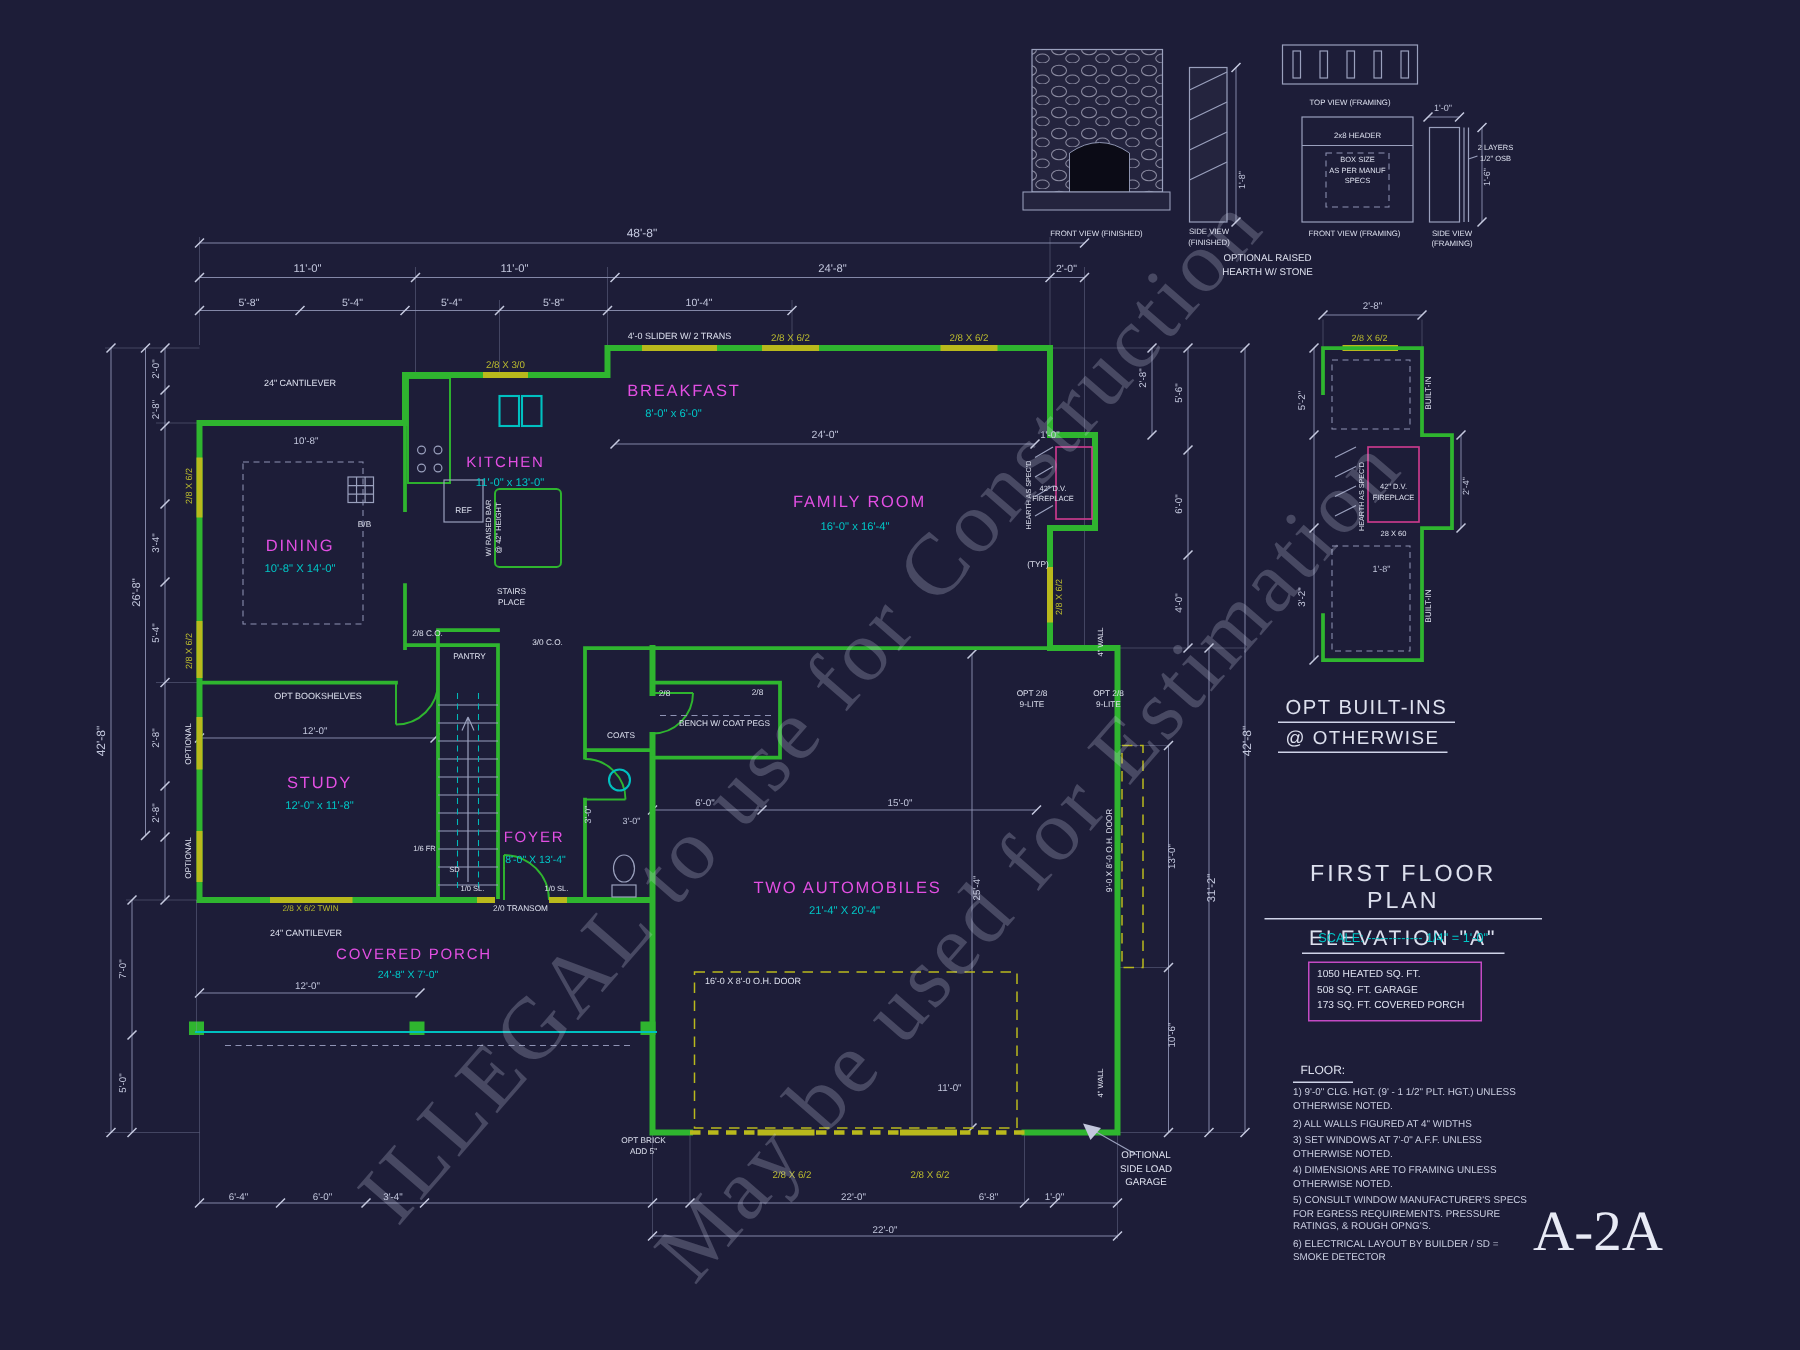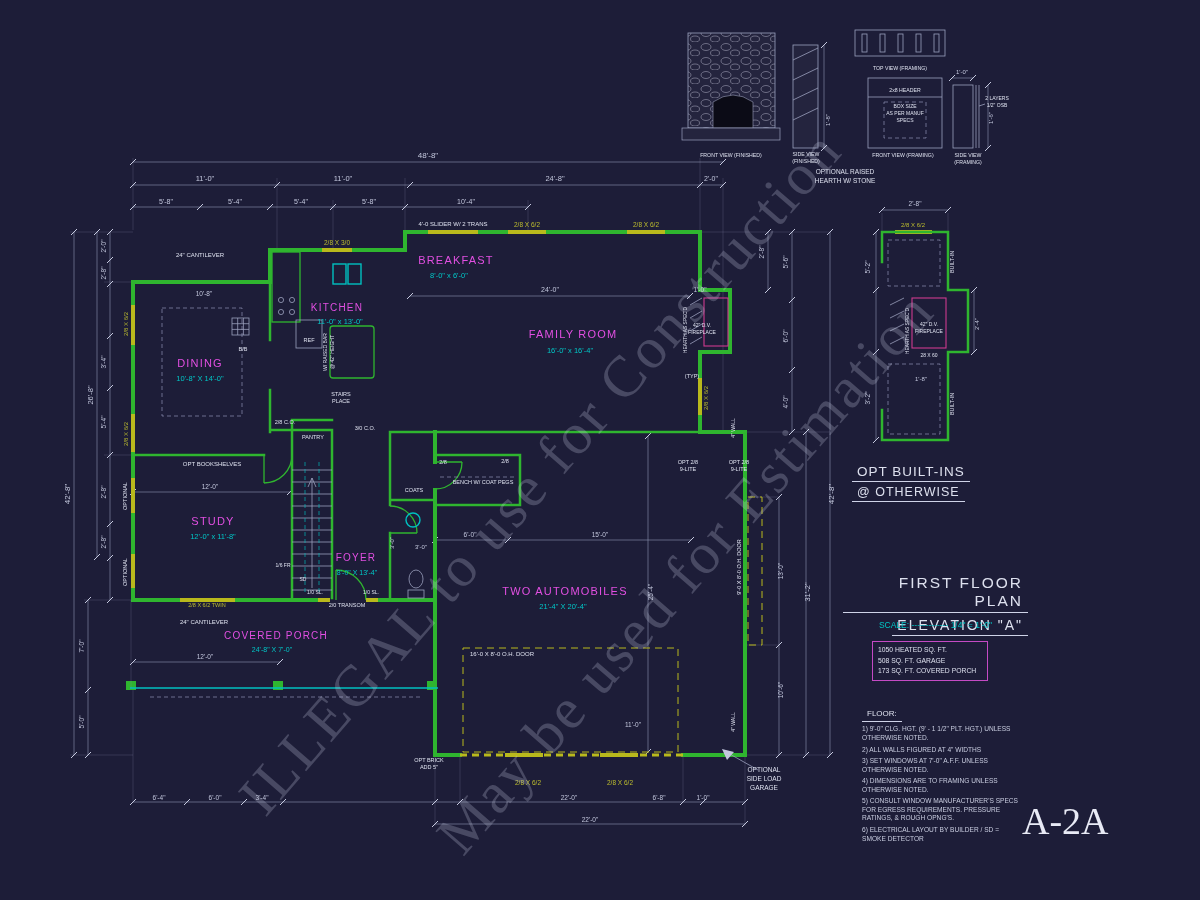--- a/index.html
+++ b/index.html
@@ -30,21 +30,21 @@
   .mag{fill:#e24fe2;letter-spacing:1.2px}
   .yel{fill:#bcbc2e}
   .wm{font-family:"Liberation Serif",serif;font-size:58px;fill:#d6daf0;opacity:.23;
       text-anchor:middle;letter-spacing:3px}
   
   .ov{position:absolute;color:#dde0ee}
   .u{display:inline-block;border-bottom:1px solid #cfd3e8;padding:0 5px 2px}
   .builtins-t{left:852px;top:464px;width:150px;letter-spacing:1px}
   .builtins-t .l1{font-size:13.5px}
   .builtins-t .l2{font-size:12.5px;margin-top:3px}
-  .plan-t{left:843px;top:574px;width:185px;text-align:right;letter-spacing:2px}
+  .plan-t{left:843px;top:574px;width:185px;text-align:center;letter-spacing:2px}
   .plan-t .l1{font-size:15.5px}
   .plan-t .l2{font-size:14px;margin-top:4px}
   .scale-t{left:843px;top:620px;width:185px;text-align:center;color:#00c6c6;font-size:8.5px}
   .area-box{left:872px;top:641px;width:116px;border:1px solid #c44ac4;padding:3px 5px;
             font-size:6.8px;line-height:1.55}
   .notes-b{left:862px;top:709px;width:158px;font-size:6.6px;color:#c9cde0;line-height:1.3}
   .notes-b .nt{font-size:8px;color:#dde0ee}
   .notes-b .note{margin-top:3px}
   .sheet-n{left:1022px;top:799px;width:120px;
            font-family:"Liberation Serif",serif;font-size:38px;color:#e8eaf5}

